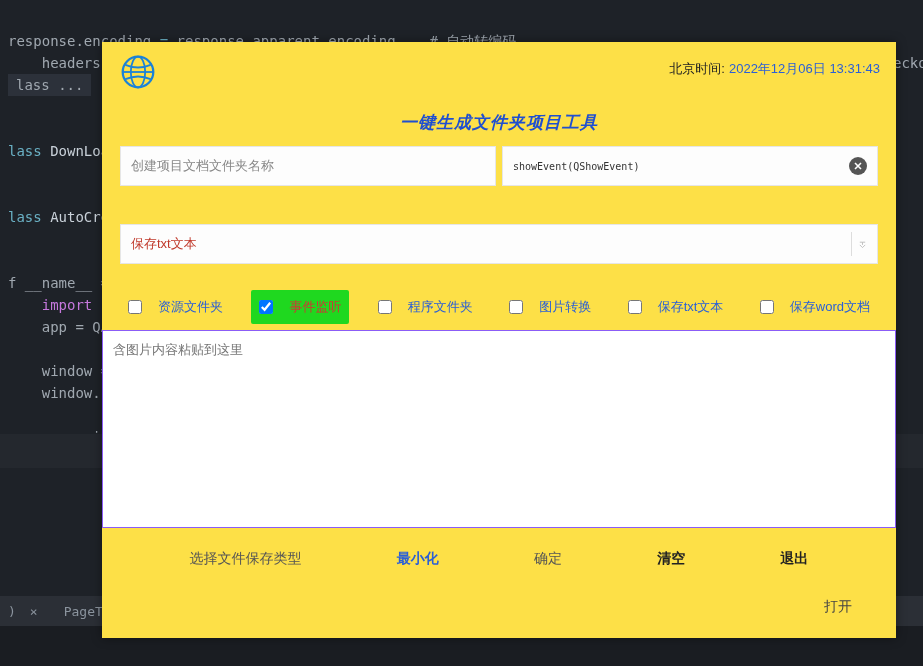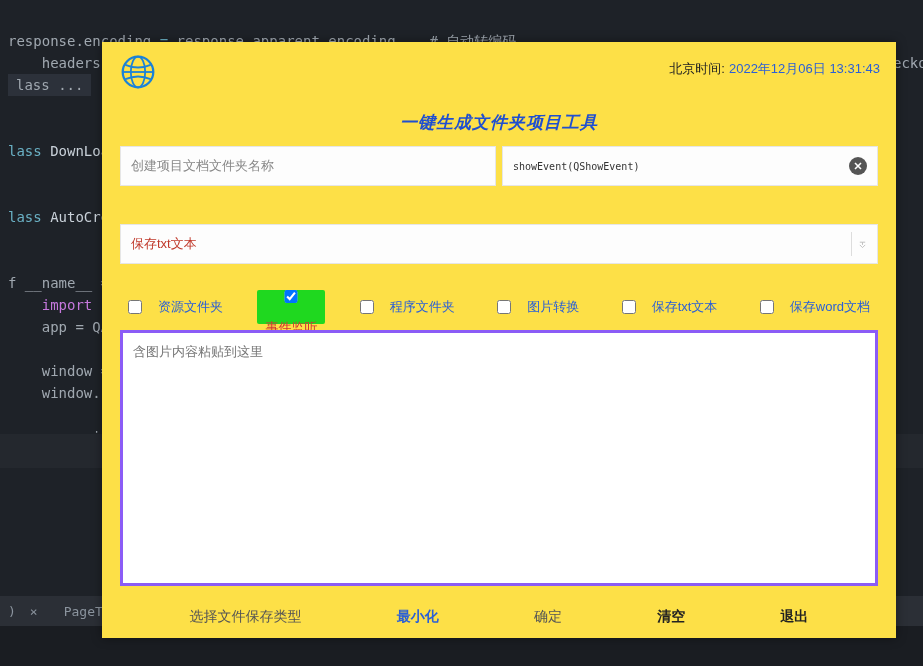--- a/index.html
+++ b/index.html
@@ -174,28 +174,27 @@
       padding: 0 8px;
     }
     .chk-item input[type="checkbox"] {
       width: 14px;
       height: 14px;
       cursor: pointer;
     }
     .chk-item.active {
       background: #1fd81f;
       border-radius: 2px;
-      flex-direction: column;
     }
     .chk-red { color: #d13434; }
     .chk-blue { color: #2a5fd7; }
     .textarea-wrap {
-      margin: 0 18px;
+      margin: 0 0;
       flex: 1;
-      border: 3px solid #8b5cf6;
+      border: 1px solid #8b5cf6;
       background: #fff;
     }
     .textarea-wrap textarea {
       width: 100%;
       height: 100%;
       border: none;
       resize: none;
       outline: none;
       padding: 10px;
       font-size: 13px;
@@ -335,13 +334,16 @@
   </div>
 
   <div class="btn-row">
     <span class="btn btn-label">选择文件保存类型</span>
     <span class="btn btn-blue">最小化</span>
     <span class="btn btn-label">确定</span>
     <span class="btn btn-dark">清空</span>
     <span class="btn btn-dark">退出</span>
   </div>
 
+  <div class="open-row">
+    <span class="btn">打开</span>
+  </div>
 </div>
 
 </body></html>

